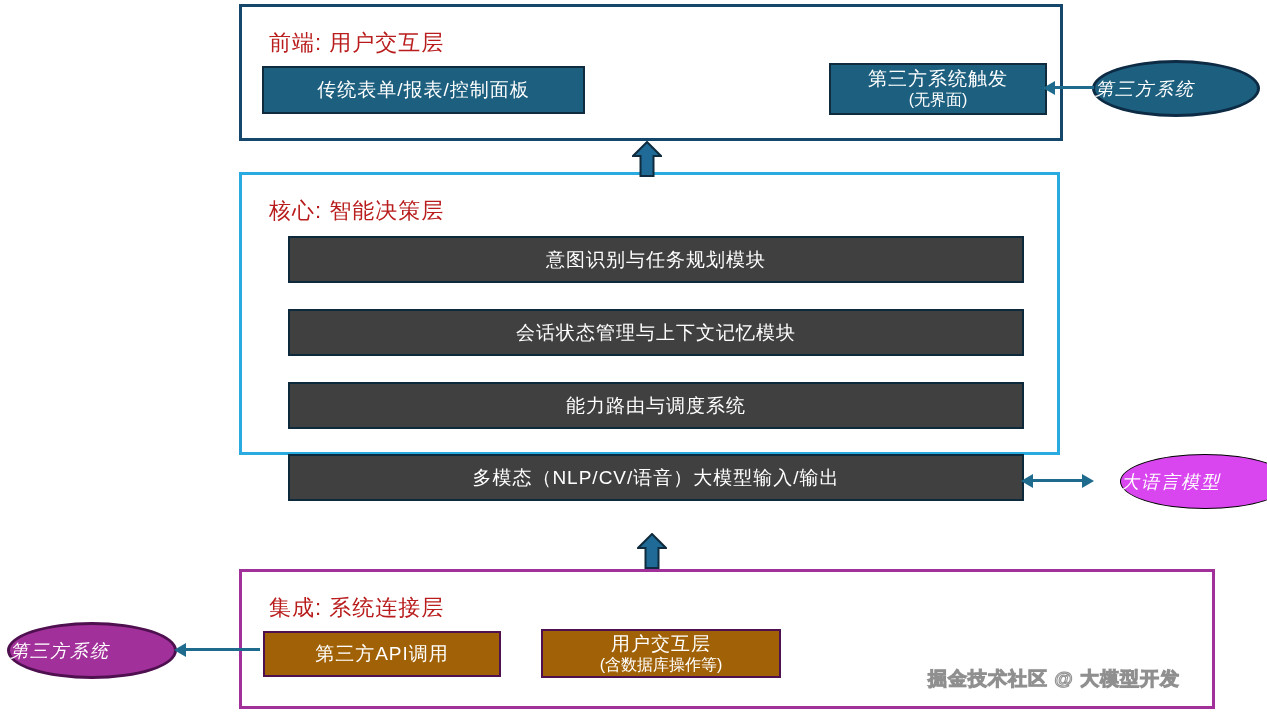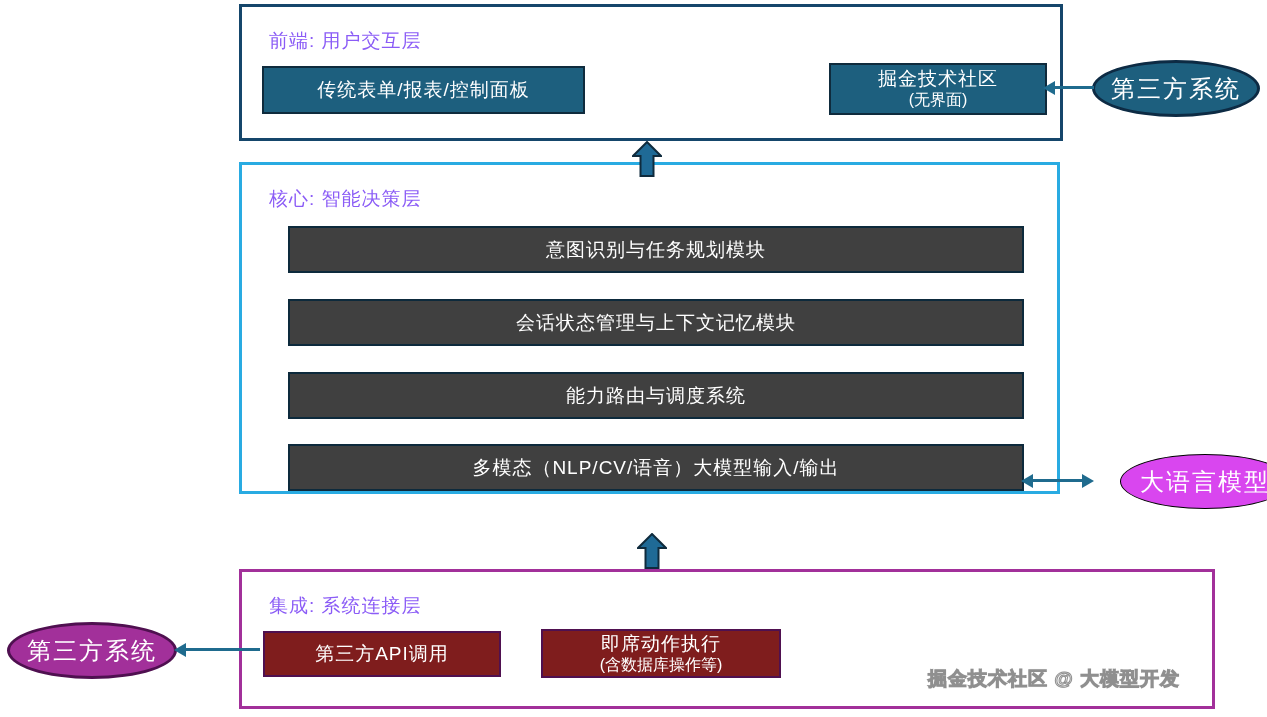--- a/index.html
+++ b/index.html
@@ -6,26 +6,26 @@
   html, body { background: #ffffff; }
   body {
     font-family: "Liberation Sans", "DejaVu Sans", sans-serif;
     width: 1267px; height: 717px; position: relative; overflow: hidden;
   }
   .canvas { position: absolute; inset: 0; width: 1267px; height: 717px; }
 
   
   .layer { position: absolute; background: #ffffff; }
   .layer-frontend   { left: 239px; top: 4px;   width: 824px; height: 137px; border: 3px solid #15466B; }
-  .layer-core       { left: 239px; top: 162px; width: 821px; height: 332px; border: 3px solid #29ABE2; }
+  .layer-core       { left: 239px; top: 172px; width: 821px; height: 283px; border: 3px solid #29ABE2; }
   .layer-integration{ left: 239px; top: 569px; width: 976px; height: 140px; border: 3px solid #A2309A; }
 
   .layer-title {
     position: absolute; left: 27px; top: 21px;
-    font-size: 19px; color: #8b5cf6; letter-spacing: 1px; white-space: nowrap;
+    font-size: 22px; color: #b91c1c; letter-spacing: 1px; white-space: nowrap;
   }
 
   
   .node {
     position: absolute; display: flex; flex-direction: column;
     align-items: center; justify-content: center;
     color: #ffffff; font-size: 19px; text-align: center; line-height: 1.15;
     letter-spacing: 1px; white-space: nowrap;
   }
   .node .sub { font-size: 16px; letter-spacing: 0; margin-top: 1px; }
@@ -34,30 +34,30 @@
   .fe-box1 { left: 20px;  top: 59px; width: 323px; height: 48px; }
   .fe-box2 { left: 369px; top: 59px; width: 192px; height: 48px; }
   .fe-box3 { left: 587px; top: 56px; width: 218px; height: 52px; }
 
   .core-node { background: #404040; border: 2px solid #0D2A3C; left: 46px; width: 736px; height: 47px; }
   .core-box1 { top: 61px; }
   .core-box2 { top: 134px; }
   .core-box3 { top: 207px; }
   .core-box4 { top: 279px; }
 
-  .int-node { background: #7f1d1d; border: 2px solid #4F1050; }
+  .int-node { background: #a16207; border: 2px solid #4F1050; }
   .int-box1 { left: 21px;  top: 59px; width: 238px; height: 46px; }
   .int-box2 { left: 299px; top: 57px; width: 240px; height: 49px; }
   .int-box3 { left: 585px; top: 59px; width: 218px; height: 46px; }
 
   
   .ellipse {
     position: absolute; border-radius: 50%;
-    display: flex; align-items: center; justify-content: center;
-    color: #ffffff; font-size: 24px; letter-spacing: 2px; white-space: nowrap;
+    display: flex; align-items: center; justify-content: flex-start;
+    color: #ffffff; font-size: 18px; letter-spacing: 2px; white-space: nowrap; font-style: italic;
   }
   .el-frontend    { left: 1092px; top: 60px;  width: 168px; height: 57px; background: #1D5F7E; border: 3px solid #0D2B44; }
   .el-core        { left: 1120px; top: 454px; width: 170px; height: 55px; background: #d946ef; border: 1px solid #000000; }
   .el-integration { left: 7px;    top: 622px; width: 170px; height: 57px; background: #A2309A; border: 3px solid #4F1050; }
 
   
   .conn { position: absolute; background: #1F6B8E; height: 3px; }
   .conn-frontend    { left: 1052px; top: 86px;  width: 42px; }
   .conn-core        { left: 1031px; top: 479px; width: 53px; }
   .conn-integration { left: 185px;  top: 648px; width: 75px; }
@@ -87,21 +87,21 @@
 <body>
 
 <div class="canvas">
 
   <div class="layer layer-frontend">
     <div class="layer-title">前端: 用户交互层</div>
     <div class="node fe-node fe-box1">
       <span>传统表单/报表/控制面板</span>
     </div>
     <div class="node fe-node fe-box3">
-      <span>掘金技术社区</span>
+      <span>第三方系统触发</span>
       <span class="sub">(无界面)</span>
     </div>
   </div>
 
   <div class="layer layer-core">
     <div class="layer-title">核心: 智能决策层</div>
     <div class="node core-node core-box1">
       <span>意图识别与任务规划模块</span>
     </div>
     <div class="node core-node core-box2">
@@ -114,21 +114,21 @@
       <span>能力路由与调度系统</span>
     </div>
   </div>
 
   <div class="layer layer-integration">
     <div class="layer-title">集成: 系统连接层</div>
     <div class="node int-node int-box1">
       <span>第三方API调用</span>
     </div>
     <div class="node int-node int-box2">
-      <span>即席动作执行</span>
+      <span>用户交互层</span>
       <span class="sub">(含数据库操作等)</span>
     </div>
   </div>
 
   <div class="ellipse el-frontend">
     <span>第三方系统</span>
   </div>
   <div class="ellipse el-core">
     <span>大语言模型</span>
   </div>

